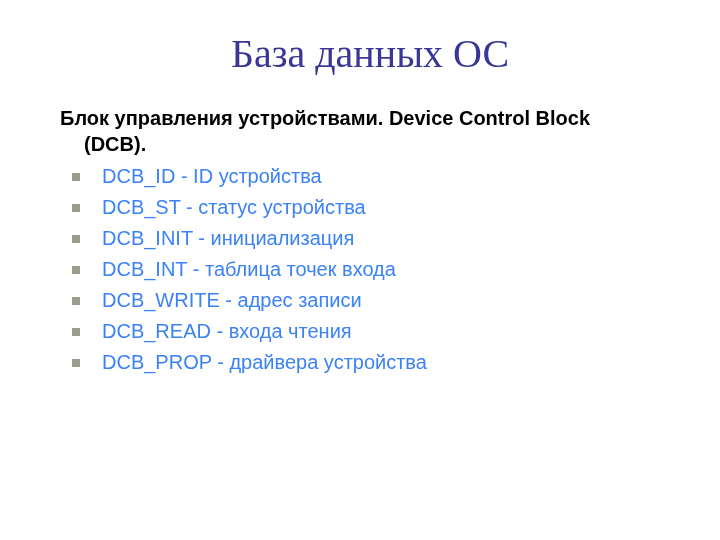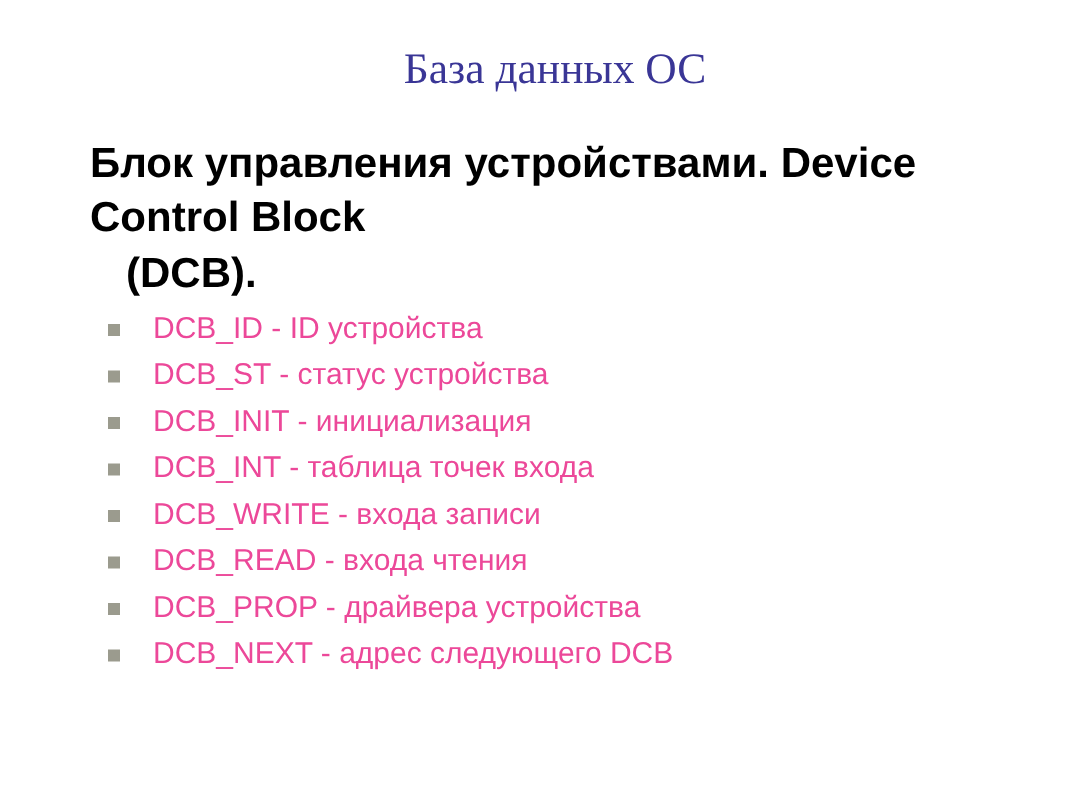--- a/index.html
+++ b/index.html
@@ -8,29 +8,29 @@
       box-sizing: border-box;
     }
     body {
       width: 720px;
       height: 540px;
       background: #ffffff;
       font-family: Verdana, Arial, sans-serif;
       padding: 30px 40px 40px 60px;
     }
     .title {
-      font-size: 29px;
+      font-size: 40px;
       color: #3a3696;
       text-align: center;
       margin-bottom: 28px;
       font-family: "Times New Roman", serif;
       font-weight: normal;
     }
     .heading {
-      font-size: 28px;
+      font-size: 20px;
       font-weight: bold;
       color: #000;
       line-height: 1.3;
       margin-bottom: 6px;
     }
     .heading-indent {
       padding-left: 24px;
       display: block;
     }
     .list {
@@ -44,21 +44,21 @@
     }
     .bullet {
       width: 8px;
       height: 8px;
       background: #9b9b8e;
       margin-right: 22px;
       flex-shrink: 0;
     }
     .item-text {
       font-size: 20px;
-      color: #ec4899;
+      color: #3b82f6;
       line-height: 1.35;
     }
   </style>
 </head>
 <body>
 
 <h1 class="title">База данных ОС</h1>
 
 <div class="heading">
   <span>Блок управления устройствами. Device Control Block</span><br>
@@ -77,27 +77,23 @@
   <li class="list-item">
     <span class="bullet"></span>
     <span class="item-text">DCB_INIT - инициализация</span>
   </li>
   <li class="list-item">
     <span class="bullet"></span>
     <span class="item-text">DCB_INT - таблица точек входа</span>
   </li>
   <li class="list-item">
     <span class="bullet"></span>
-    <span class="item-text">DCB_WRITE - входа записи</span>
+    <span class="item-text">DCB_WRITE - адрес записи</span>
   </li>
   <li class="list-item">
     <span class="bullet"></span>
     <span class="item-text">DCB_READ - входа чтения</span>
   </li>
   <li class="list-item">
     <span class="bullet"></span>
     <span class="item-text">DCB_PROP - драйвера устройства</span>
   </li>
-  <li class="list-item">
-    <span class="bullet"></span>
-    <span class="item-text">DCB_NEXT - адрес следующего DCB</span>
-  </li>
 </ul>
 
 </body></html>

